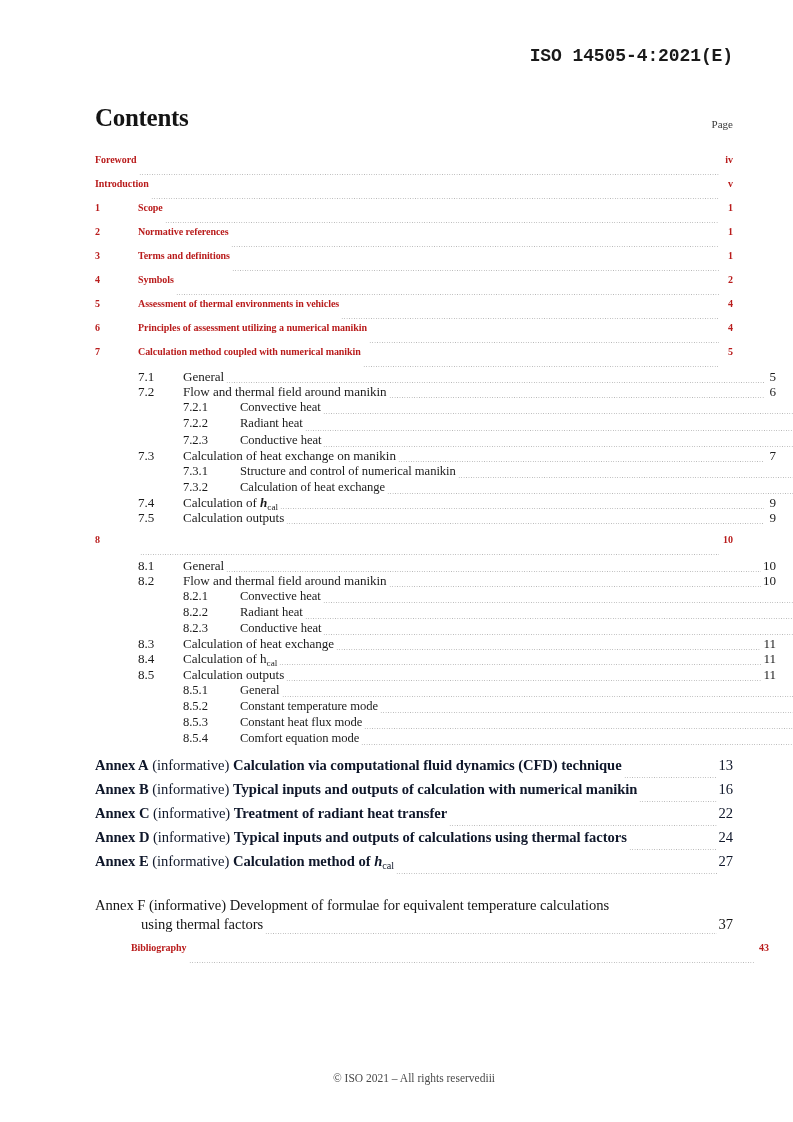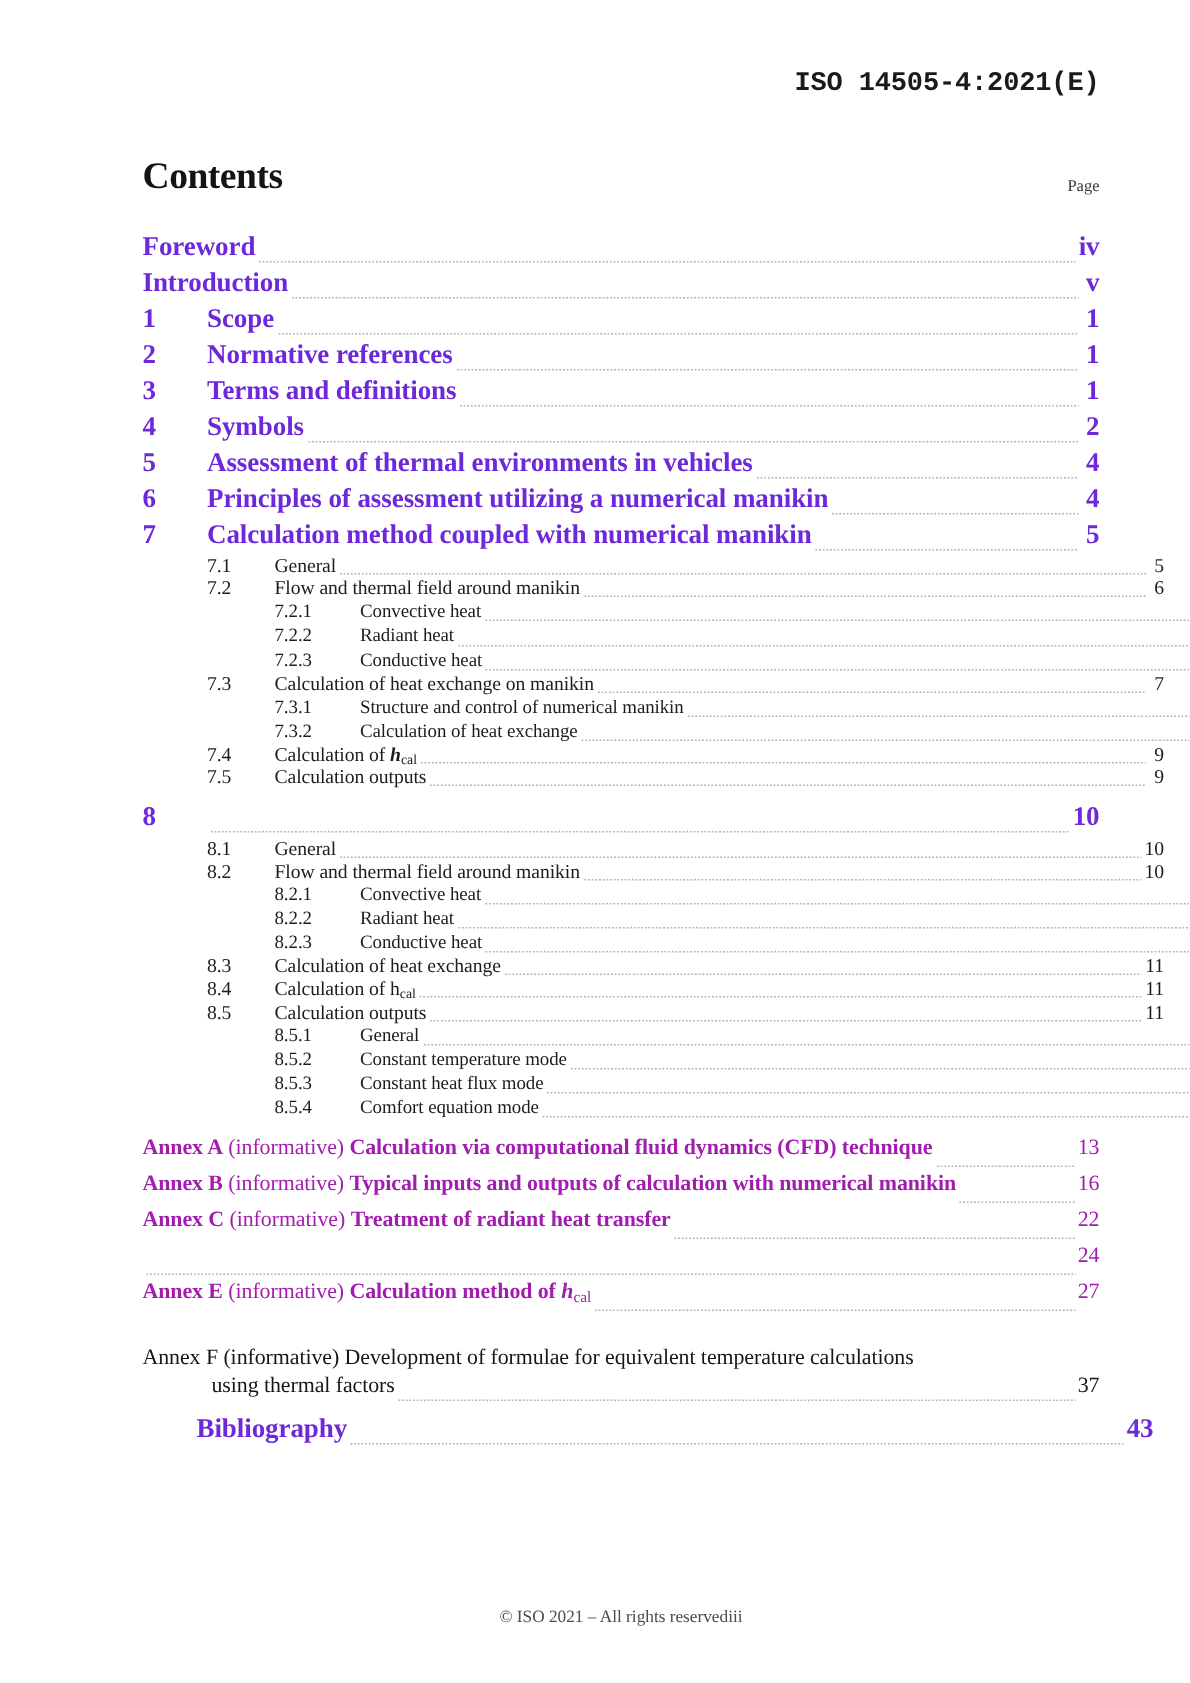--- a/index.html
+++ b/index.html
@@ -104,24 +104,24 @@
   }
   .pg {
     flex: 0 0 auto;
     text-align: right;
     white-space: nowrap;
   }
 
   
   .lvl0 {
     height: 24px;
-    font-size: 18px;
+    font-size: 10px;
     font-weight: bold;
     letter-spacing: -0.05px;
-    color: #6d28d9;
+    color: #b91c1c;
   }
   .lvl0 .num  { width: 43px; }
   .lvl0 .pg   { min-width: 12px; }
   .lvl0 .leader { margin-bottom: 3px; }
 
   
   .lvl0.front .num { width: 0; }
 
   
   .lvl1 {
@@ -145,21 +145,21 @@
     color: #1c1c1c;
     padding-left: 88px;
   }
   .lvl2 .num { width: 57px; }
 
   
   .annex {
     height: 24px;
     font-size: 14.6px;
     letter-spacing: -0.05px;
-    color: #a21caf;
+    color: #0f172a;
   }
   .annex .annex-head { font-weight: bold; }
   .annex .annex-kind { font-weight: normal; }
   .annex .annex-title { font-weight: bold; }
   .annex .num { width: 0; }
   .annex .pg  { min-width: 12px; }
   .annex .leader { margin-bottom: 3px; }
 
   
   .annex-wrap {
@@ -471,20 +471,21 @@
 
     <div class="toc-row annex">
       <span class="num"></span>
       <span class="lbl"><span class="annex-head">Annex C</span><span> </span><span class="annex-kind">(informative)</span><span> </span><span class="annex-title">Treatment of radiant heat transfer</span></span>
       <span class="leader"></span>
       <span class="pg">22</span>
     </div>
 
     <div class="toc-row annex">
       <span class="num"></span>
+      <span class="lbl"><span class="annex-head">Annex D</span><span> </span><span class="annex-kind">(informative)</span><span> </span><span class="annex-title">Typical inputs and outputs of calculations using thermal factors</span></span>
       <span class="leader"></span>
       <span class="pg">24</span>
     </div>
 
     <div class="toc-row annex">
       <span class="num"></span>
       <span class="lbl"><span class="annex-head">Annex E</span><span> </span><span class="annex-kind">(informative)</span><span> </span><span class="annex-title">Calculation method of </span><span class="h-italic">h</span><span class="sub">cal</span></span>
       <span class="leader"></span>
       <span class="pg">27</span>
     </div>

